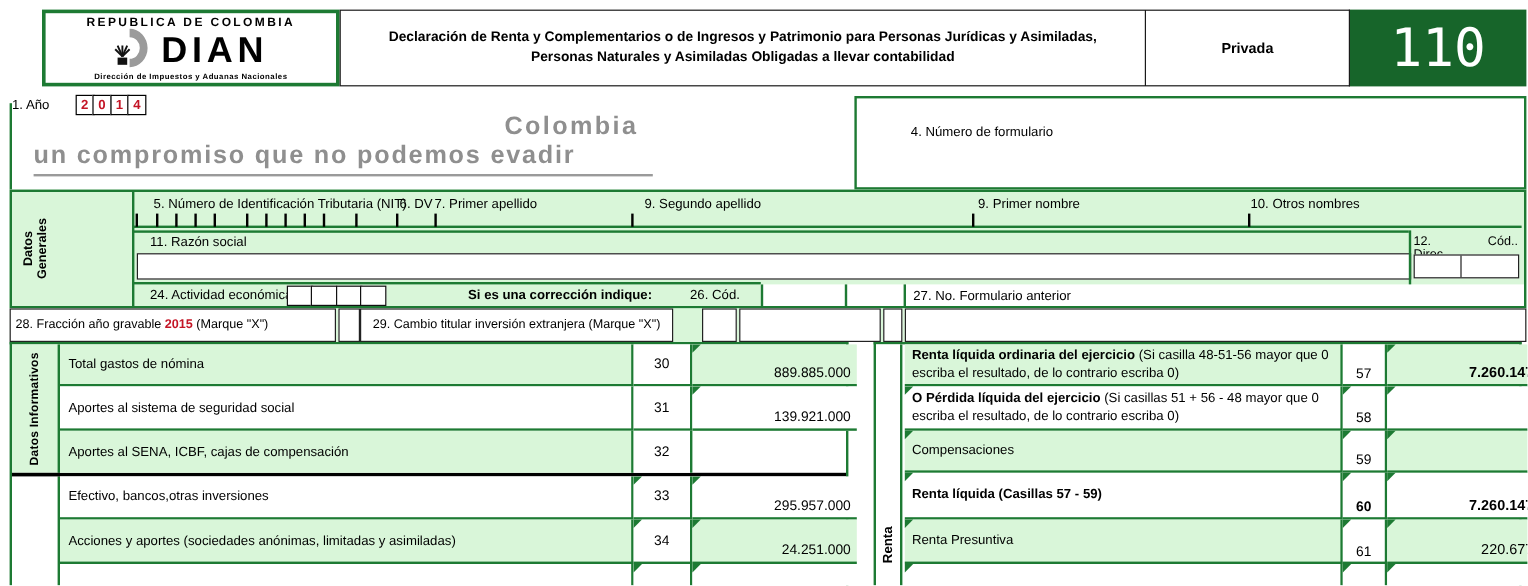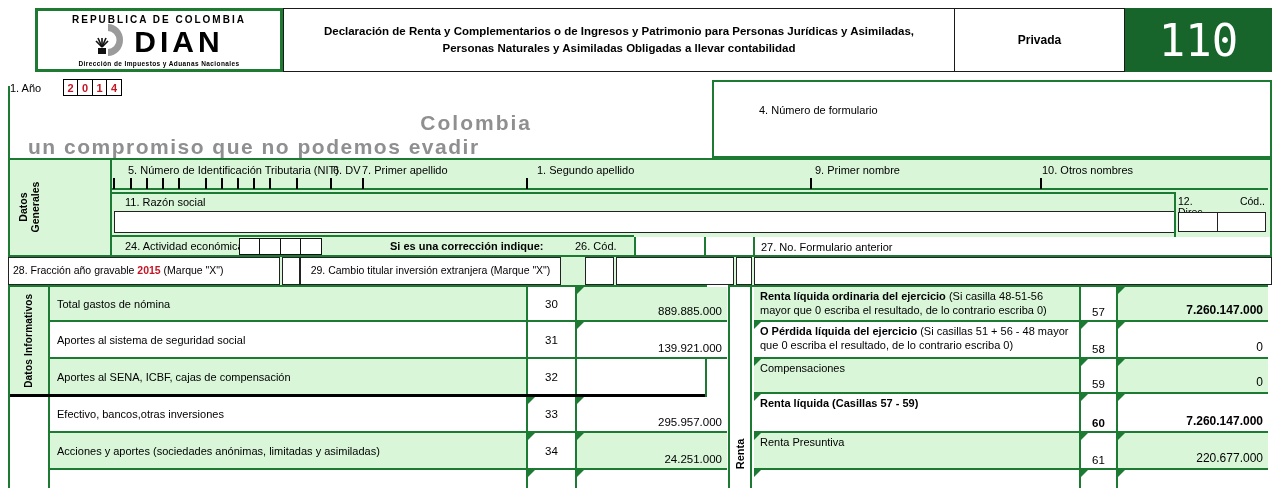--- a/index.html
+++ b/index.html
@@ -36,21 +36,21 @@
   
   .anio-label{left:10px;top:82px;font-size:11px;}
   .anio-digits{left:64px;top:79px;display:flex;}
   .anio-digits span{width:14px;height:15px;border:1.5px solid #000;margin-left:-1.5px;background:#fff;
                     display:flex;align-items:center;justify-content:center;
                     font-size:11px;font-weight:bold;color:var(--red);}
   .left-edge{left:8px;top:86px;width:2px;height:72px;background:var(--grn);}
   .formulario-box{left:712px;top:80px;width:560px;height:78px;border:2px solid var(--grn);
                   box-sizing:border-box;background:#fff;}
   .formulario-box span{position:absolute;left:45px;top:22px;font-size:11px;}
-  .watermark{left:28px;top:94px;width:516px;color:var(--gray);font-weight:bold;margin-top:17px;}
+  .watermark{left:28px;top:94px;width:516px;color:var(--gray);font-weight:bold;}
   .wm1{display:block;text-align:right;font-size:21px;letter-spacing:2px;padding-right:12px;}
   .wm2{display:block;font-size:21px;letter-spacing:1.5px;padding-bottom:3px;
        border-bottom:2.5px solid #9a9a9a;white-space:nowrap;}
 
   
   .dg{left:8px;top:158px;width:1264px;height:99px;background:var(--lg);
       border:2px solid var(--grn);box-sizing:border-box;}
   .dg .lbl{position:absolute;font-size:11px;white-space:nowrap;}
   .vlabel{display:flex;align-items:center;justify-content:center;}
   .vlabel>span{transform:rotate(-90deg);font-weight:bold;font-size:10.5px;line-height:1.15;text-align:center;}
@@ -87,23 +87,23 @@
   .rstrip>span{transform:rotate(-90deg);font-weight:bold;font-size:11px;white-space:nowrap;}
 
   .trow{position:absolute;display:flex;box-sizing:border-box;}
   .cellB{box-sizing:border-box;border-bottom:2px solid var(--grn);position:relative;}
   .nob{border-bottom:none;}
   .green{background:var(--lg);} .white{background:#fff;}
   .flbl{width:478px;border-right:2px solid var(--grn);display:flex;align-items:center;
         padding-left:7px;font-size:11px;}
   .fnum{width:49px;border-right:2px solid var(--grn);display:flex;align-items:center;justify-content:center;
         font-size:11.5px;background:#fff;}
-  .fval{width:150px;display:flex;align-items:flex-end;justify-content:flex-end;
+  .fval{width:137px;display:flex;align-items:flex-end;justify-content:flex-end;
         padding:0 5px 3px 0;font-size:11.5px;}
-  .rlbl{width:327px;border-right:2px solid var(--grn);display:flex;align-items:flex-start;
+  .rlbl{width:365px;border-right:2px solid var(--grn);display:flex;align-items:center;
         padding:2px 4px 2px 6px;font-size:11px;line-height:1.3;}
   .rnum{width:37px;border-right:2px solid var(--grn);display:flex;align-items:flex-end;justify-content:center;
         padding-bottom:2px;font-size:11.5px;background:#fff;}
   .rval{width:150px;display:flex;align-items:flex-end;justify-content:flex-end;
         padding:0 5px 3px 0;font-size:12px;}
   .fold::before{content:"";position:absolute;top:0;left:0;border-top:7px solid var(--grn);
                 border-right:7px solid transparent;}
   .redtx{color:var(--red);}
 </style>
 </head>
@@ -164,21 +164,21 @@
 
   <div class="abs dg">
     <div class="abs dg-strip vlabel">
       <span>Datos Generales</span>
     </div>
     <div class="abs dg-vline"></div>
 
     <span class="lbl" style="left:118px;top:4px">5. Número de Identificación Tributaria (NIT)</span>
     <span class="lbl" style="left:323px;top:4px">6. DV</span>
     <span class="lbl" style="left:352px;top:4px">7. Primer apellido</span>
-    <span class="lbl" style="left:527px;top:4px">1. Segundo apellido</span>
+    <span class="lbl" style="left:527px;top:4px">9. Segundo apellido</span>
     <span class="lbl" style="left:805px;top:4px">9. Primer nombre</span>
     <span class="lbl" style="left:1032px;top:4px">10. Otros nombres</span>
 
     <div class="abs tickline"></div>
     <div id="tickrow">
         <div class="tick" style="left: 103px;"></div>
         <div class="tick" style="left: 120px;"></div>
         <div class="tick" style="left: 136px;"></div>
         <div class="tick" style="left: 152px;"></div>
         <div class="tick" style="left: 168px;"></div>

